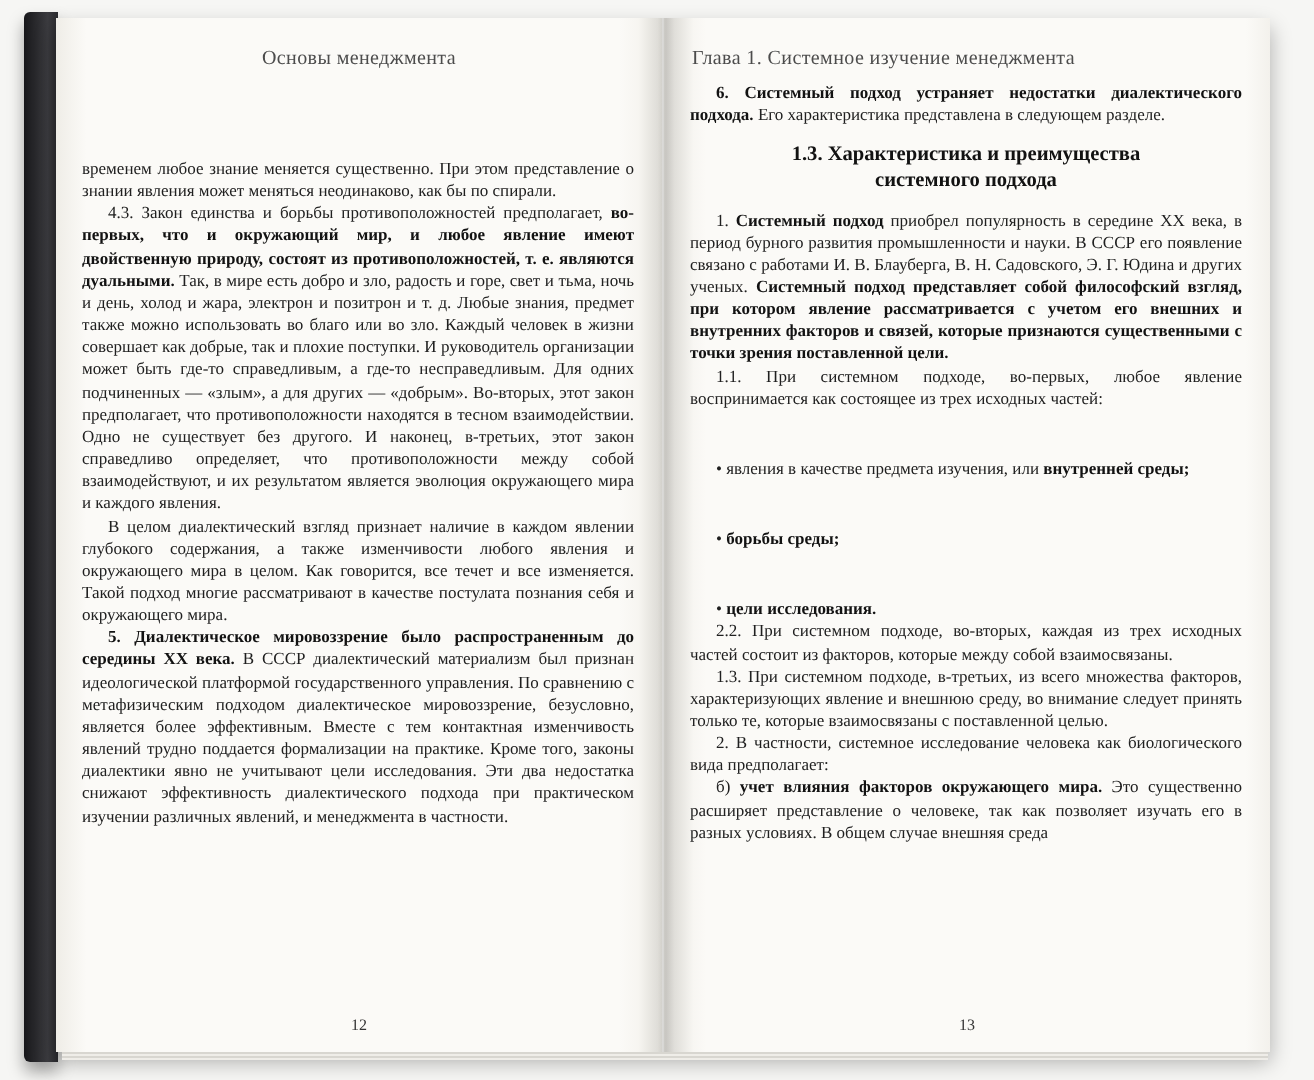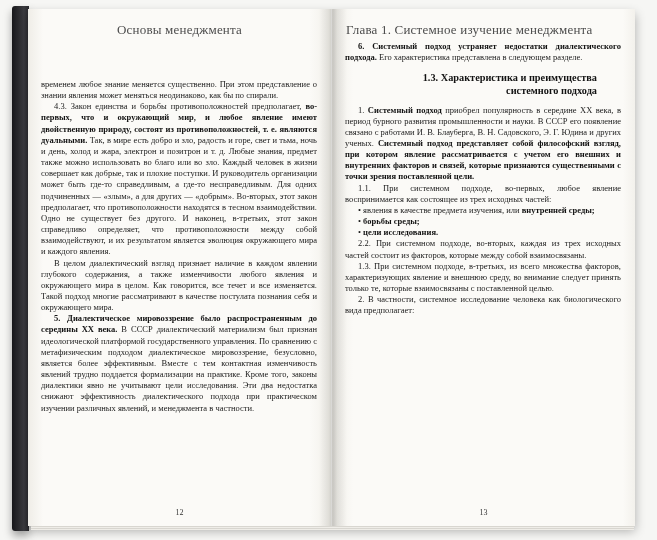--- a/index.html
+++ b/index.html
@@ -25,34 +25,34 @@
   }
   .page { position:absolute; top:0; height:100%; width:303px; }
   .page.left  { left:0;   background:linear-gradient(90deg,#efede7,#fbfaf7 5%,#fbfaf7 93%,#f1efe9); }
   .page.right { left:304px; background:linear-gradient(90deg,#f0eee8,#fbfaf7 7%,#fbfaf7 96%,#f3f1ec); }
   .gutter {
     position:absolute; left:291px; top:0; bottom:0; width:28px; pointer-events:none;
     background:linear-gradient(90deg,rgba(0,0,0,0) 0%,rgba(0,0,0,0.08) 35%,rgba(0,0,0,0.17) 50%,rgba(0,0,0,0.08) 65%,rgba(0,0,0,0) 100%);
   }
   .running-header {
     position:absolute; top:16px; left:14px; right:14px;
-    font-size:13px; line-height:9px; color:#4c4c4c; letter-spacing:0.2px;
+    font-size:10px; line-height:9px; color:#4c4c4c; letter-spacing:0.2px;
   }
   .page.left  .running-header { text-align:center; }
   .page.right .running-header { text-align:left; }
   .page-body {
     position:absolute; top:32px; left:13px; right:14px; bottom:26px;
     font-size:8.5px; line-height:11.15px; color:#202020;
     overflow:hidden; hyphens:auto; -webkit-hyphens:auto;
   }
   .para { margin:0; text-align:justify; text-indent:13px; }
   .para.flush  { text-indent:0;margin-top:38px; }
-  .para.bullet { text-indent:0; padding-left:13px; }
+  .para.bullet { text-indent:0; padding-left:13px;margin-top:24px; }
   .para.heading {
-    text-indent:0; text-align:right; font-weight:700;
+    text-indent:0; text-align:center; font-weight:700;
     font-size:10.3px; line-height:12.6px; margin:9px 24px 7px; color:#141414;
   }
   .bold { font-weight:700; color:#121212; }
   .page-number {
     position:absolute; bottom:9px; left:0; right:0;
     text-align:center; font-size:8px; color:#333;
   }
 </style>
 </head>
 <body>
@@ -78,19 +78,20 @@
           <p class="para indent"><span class="bold">6. Системный подход устраняет недостатки диалектического подхода.</span><span> Его характеристика представлена в следующем разделе.</span></p>
           <p class="para heading"><span class="bold">1.3. Характеристика и преимущества системного подхода</span></p>
           <p class="para indent"><span>1. </span><span class="bold">Системный подход</span><span> приобрел популярность в середине XX века, в период бурного развития промышленности и науки. В СССР его появление связано с работами И. В. Блауберга, В. Н. Садовского, Э. Г. Юдина и других ученых. </span><span class="bold">Системный подход представляет собой философский взгляд, при котором явление рассматривается с учетом его внешних и внутренних факторов и связей, которые признаются существенными с точки зрения поставленной цели.</span></p>
           <p class="para indent"><span>1.1. При системном подходе, во-первых, любое явление воспринимается как состоящее из трех исходных частей:</span></p>
           <p class="para bullet"><span>• явления в качестве предмета изучения, или </span><span class="bold">внутренней среды;</span></p>
           <p class="para bullet"><span>• </span><span class="bold">борьбы среды;</span></p>
           <p class="para bullet"><span>• </span><span class="bold">цели исследования.</span></p>
           <p class="para indent"><span>2.2. При системном подходе, во-вторых, каждая из трех исходных частей состоит из факторов, которые между собой взаимосвязаны.</span></p>
           <p class="para indent"><span>1.3. При системном подходе, в-третьих, из всего множества факторов, характеризующих явление и внешнюю среду, во внимание следует принять только те, которые взаимосвязаны с поставленной целью.</span></p>
           <p class="para indent"><span>2. В частности, системное исследование человека как биологического вида предполагает:</span></p>
+          <p class="para indent"><span>б) </span><span class="bold">учет влияния факторов окружающего мира.</span><span> Это существенно расширяет представление о человеке, так как позволяет изучать его в разных условиях. В общем случае внешняя среда</span></p>
         </div>
       <div class="page-number">13</div>
     </div>
 
     <div class="gutter"></div>
   </div>
 </div>
 
 </body></html>

